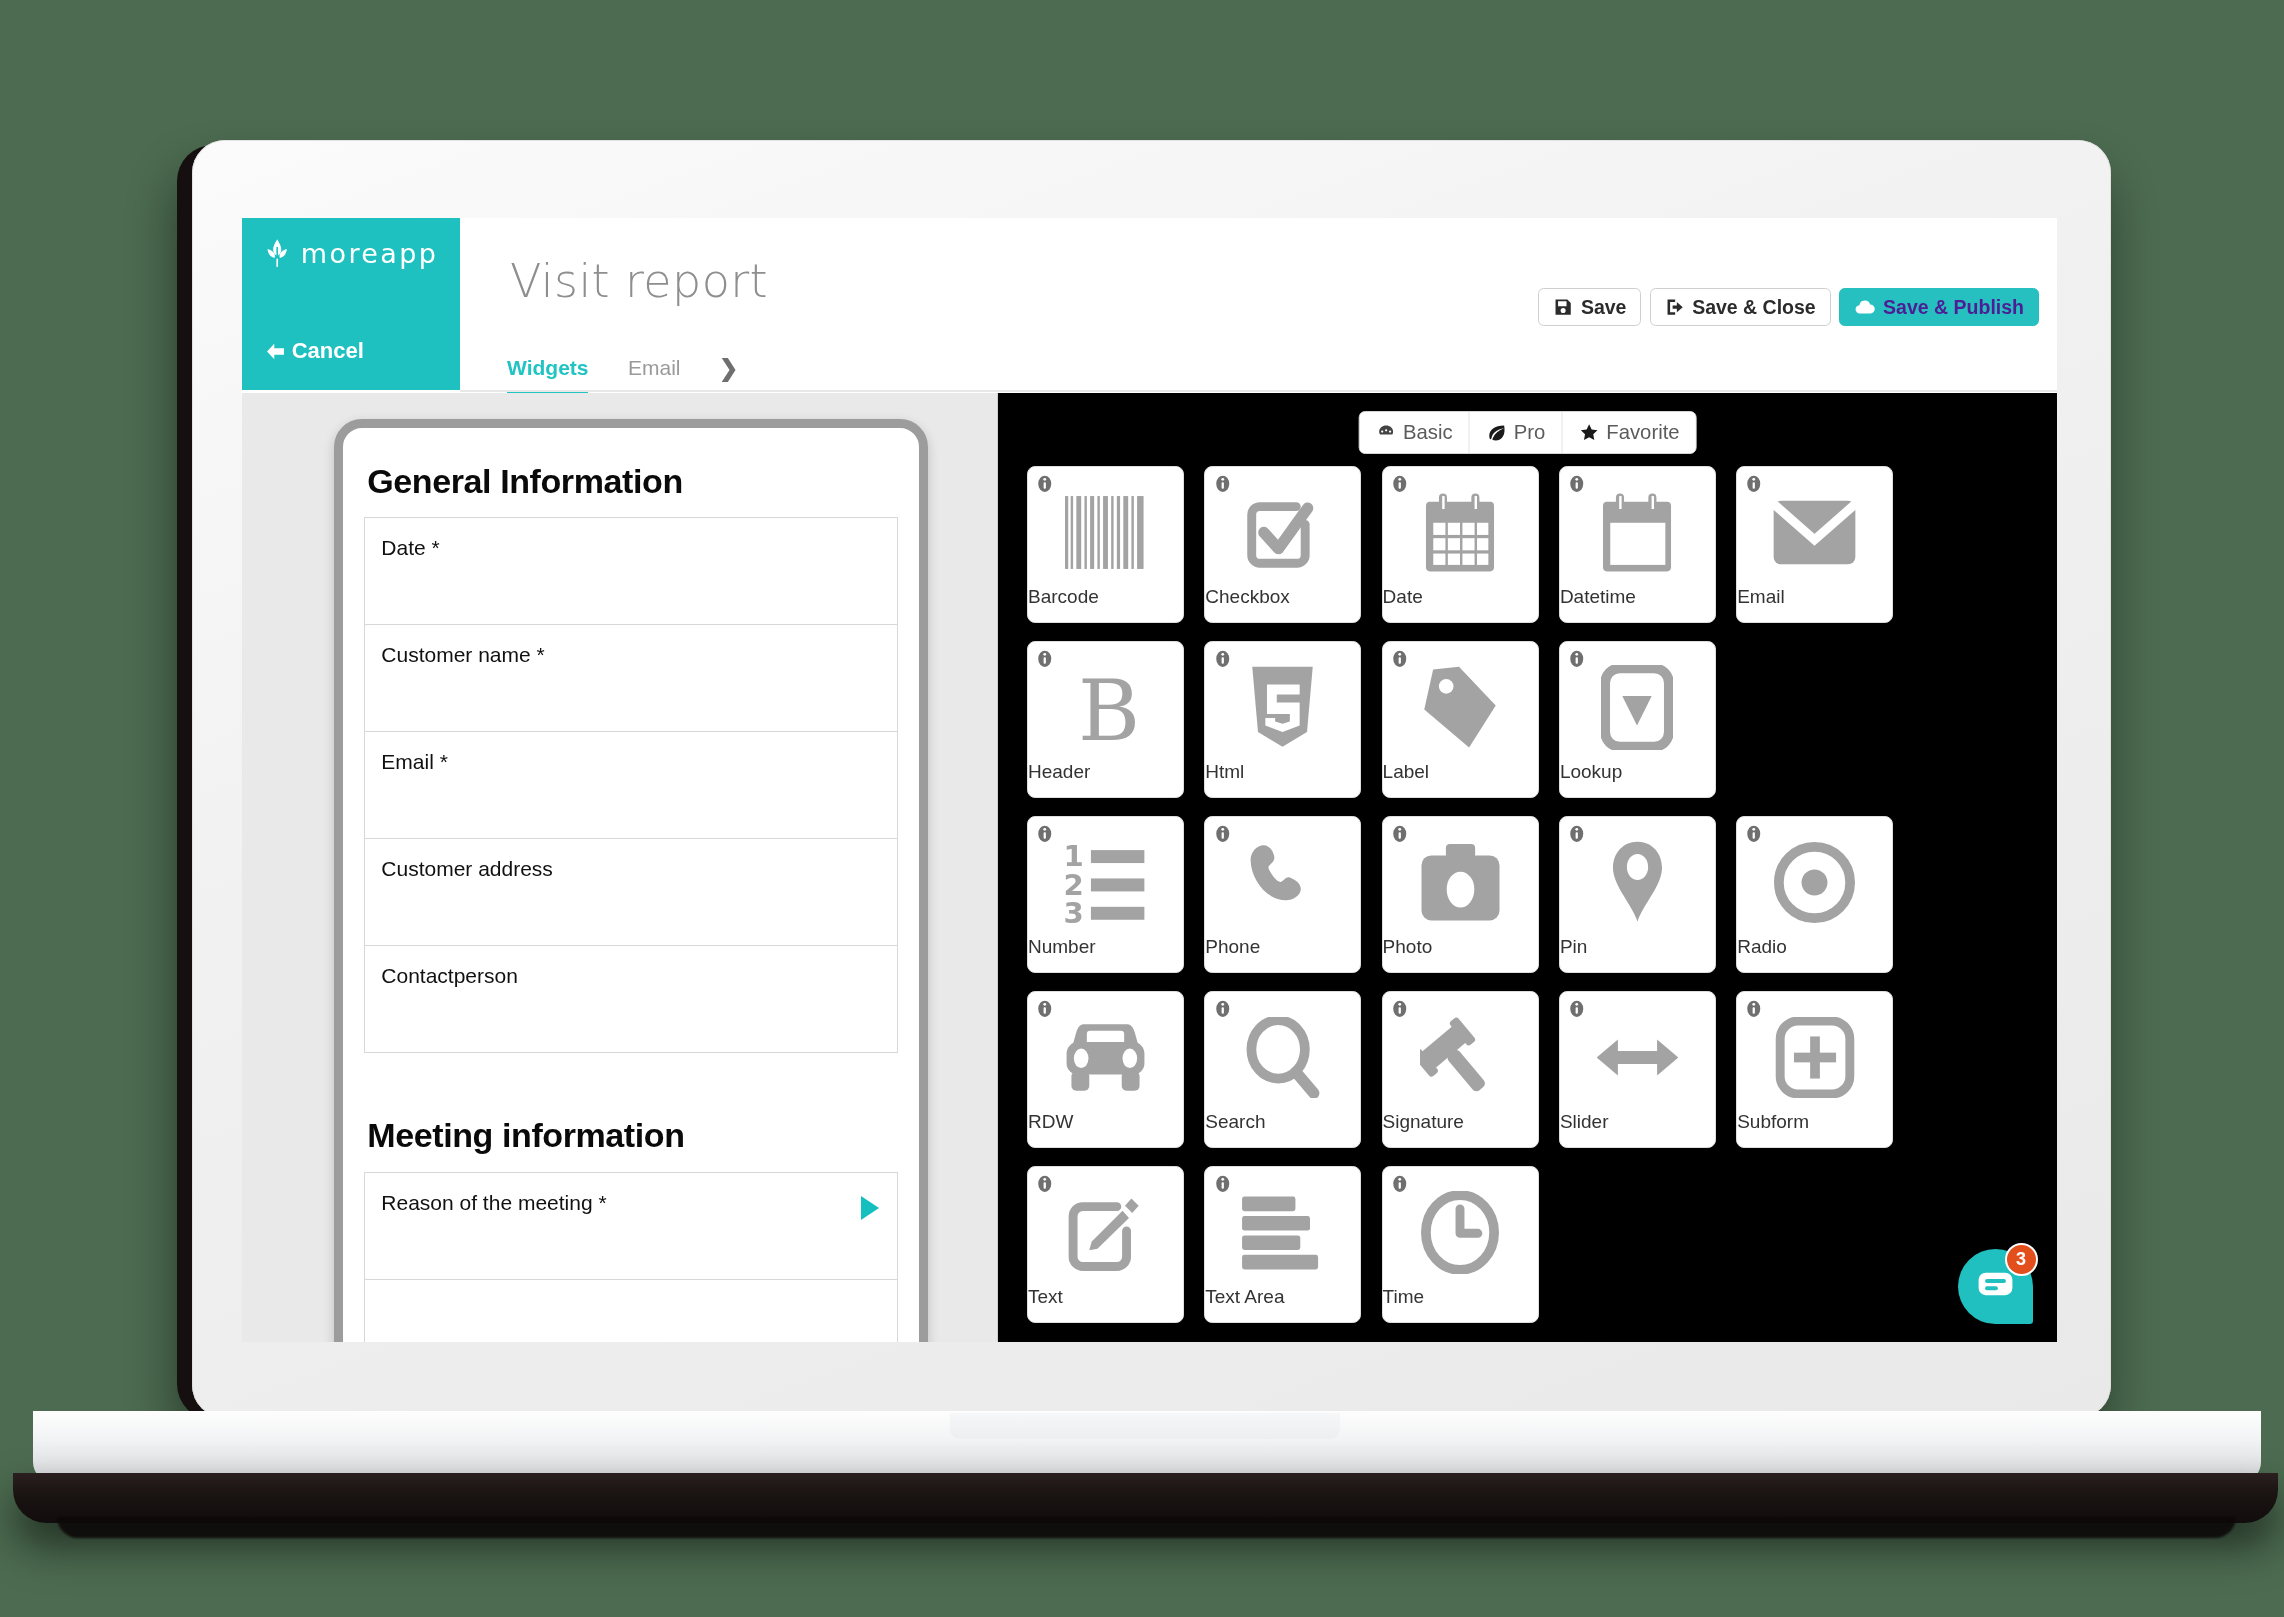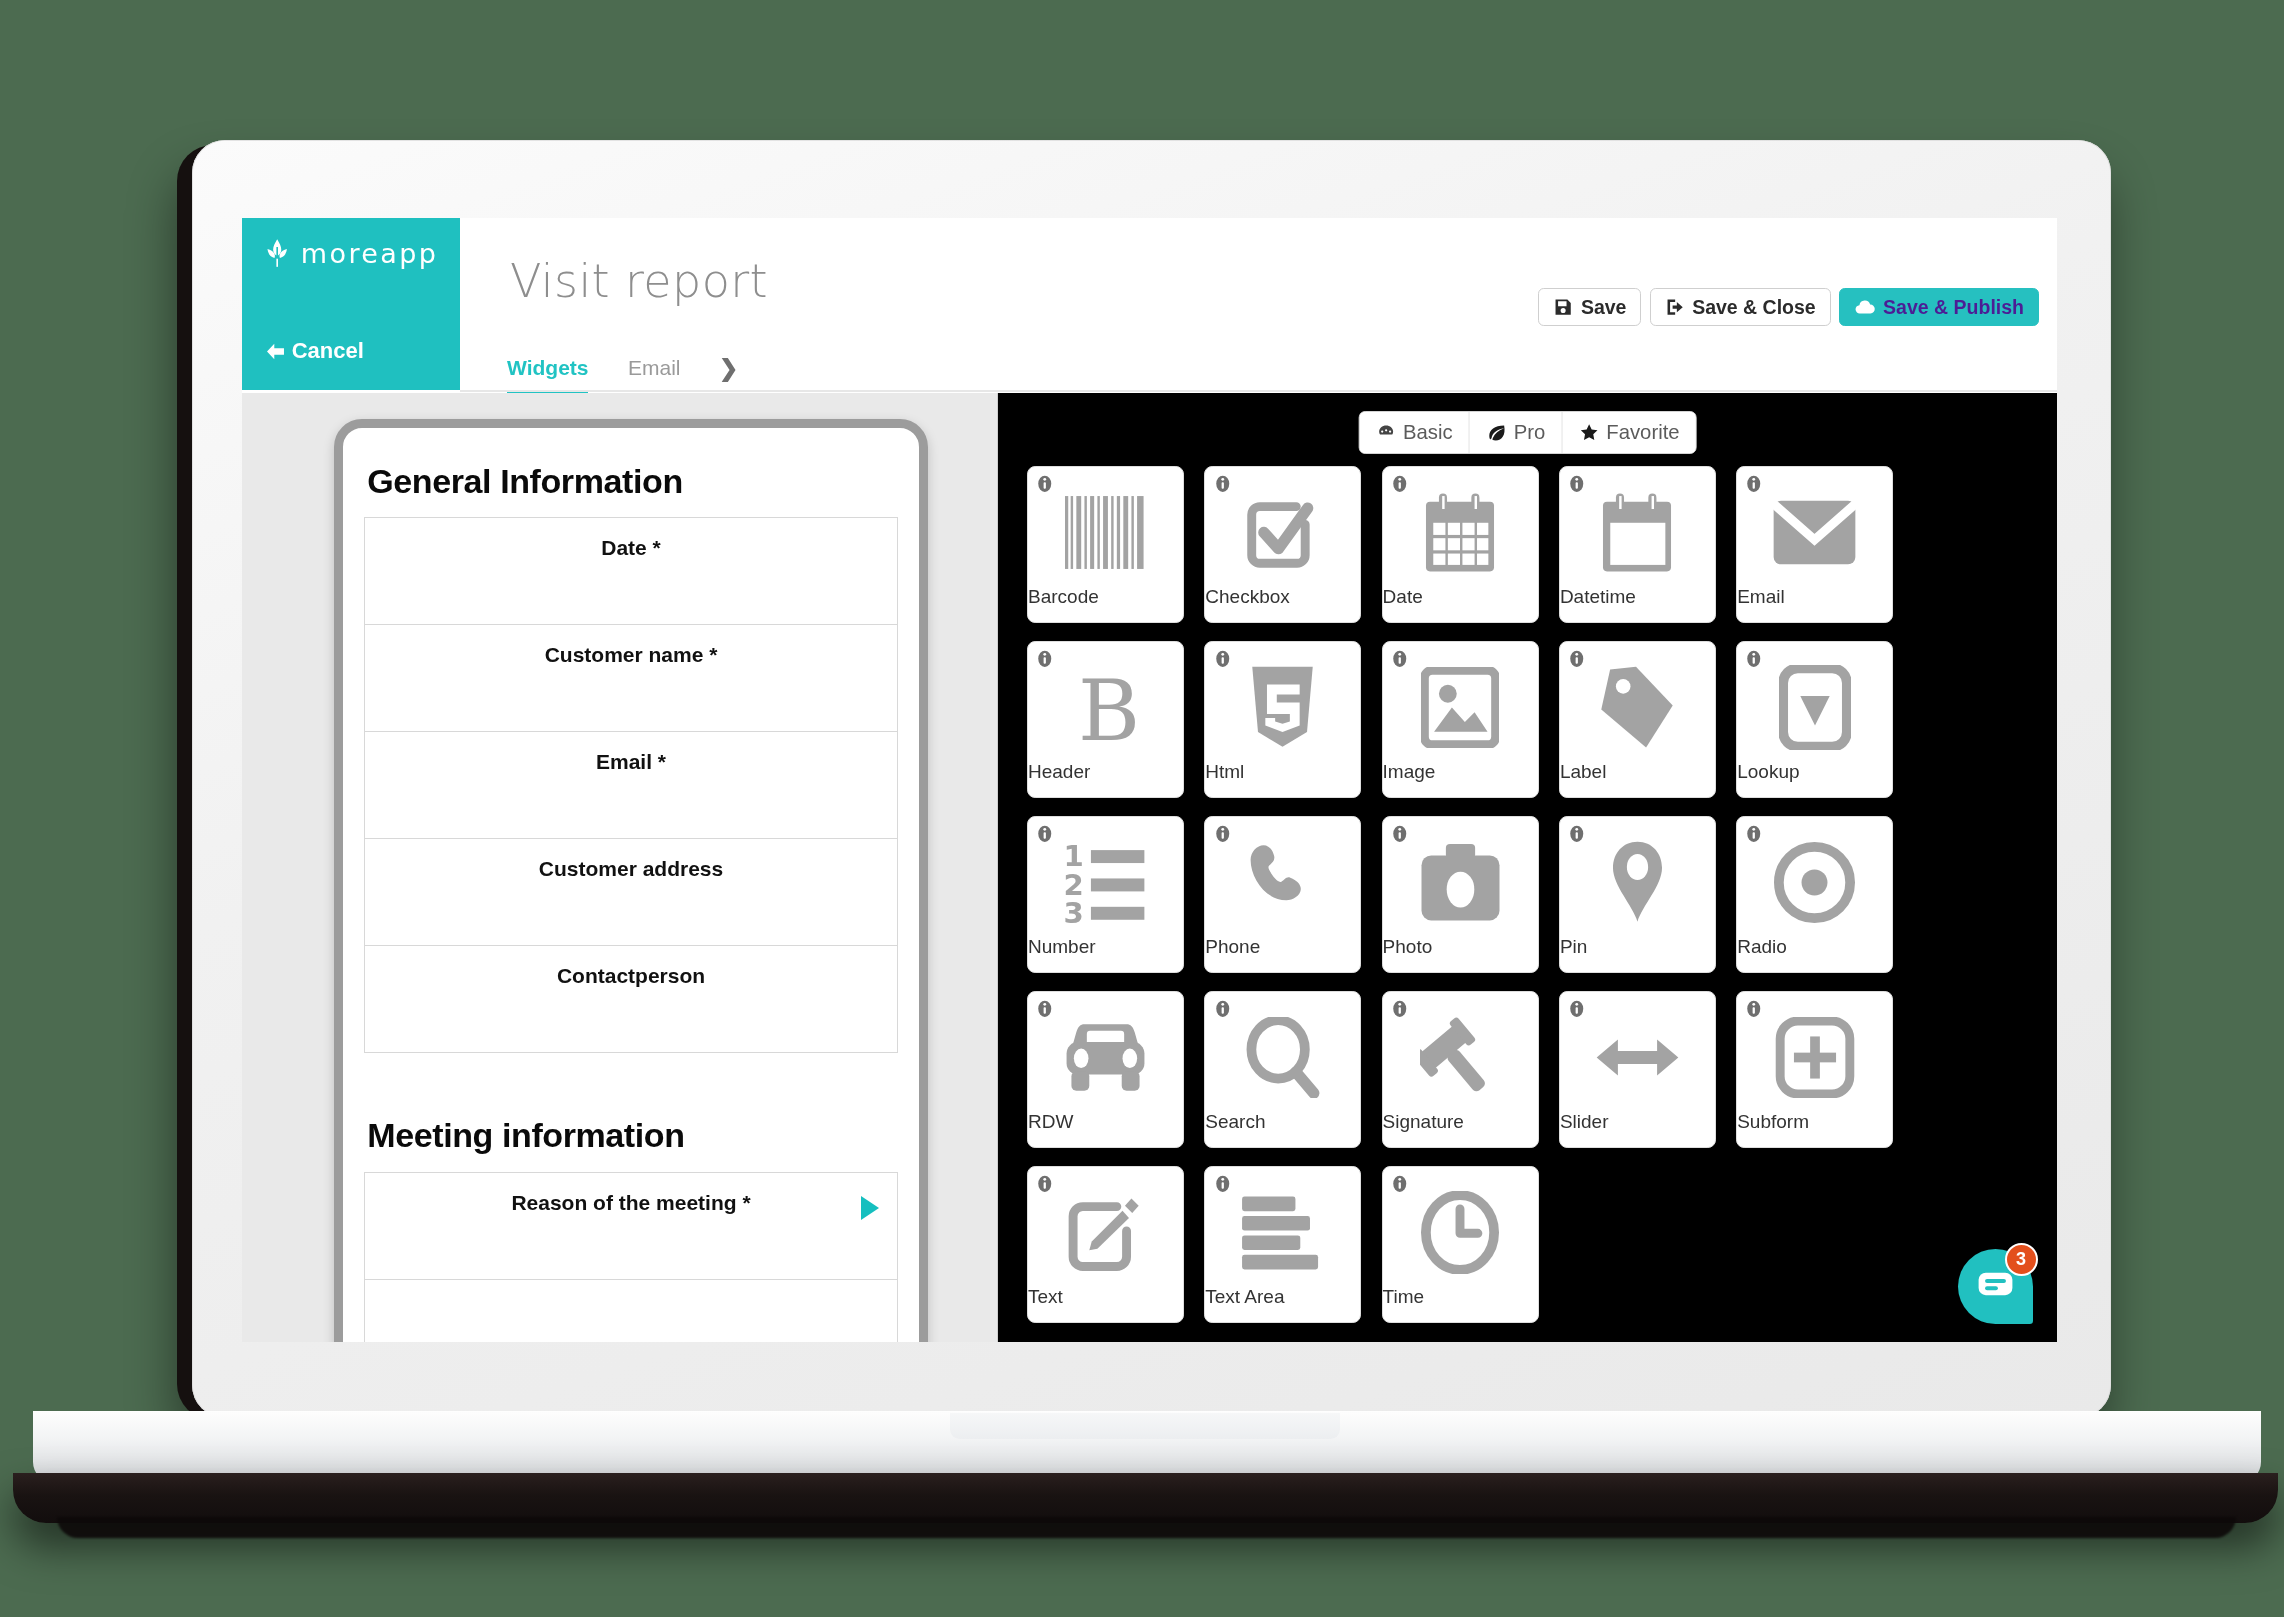--- a/index.html
+++ b/index.html
@@ -126,21 +126,21 @@
   .sec-title{
     font-size:34px;font-weight:700;color:#0a0a0a;
     font-family:"Liberation Sans",sans-serif;
     margin:34px 0 16.3px 3.3px;letter-spacing:-0.4px;
   }
   .field-group{border:0.8px solid #d8d8d8;border-bottom:none;}
   .field{
     border-bottom:0.8px solid #d8d8d8;height:107px;box-sizing:border-box;
     position:relative;padding:18px 16.3px 0 16.3px;
   }
-  .field-label{font-size:21px;color:#111;font-weight:700;text-align:center;}
+  .field-label{font-size:21px;color:#111;font-weight:400;}
   .field-arrow{
     position:absolute;right:18px;top:23px;width:0;height:0;
     border-left:18px solid #15bfbf;border-top:12.2px solid transparent;border-bottom:12.2px solid transparent;
   }
   .gap{height:29px;}
 
   
   .filters{
     position:absolute;left:50%;transform:translateX(-50%);top:18px;
     display:flex;border-radius:6.5px;overflow:hidden;
@@ -491,37 +491,20 @@
               </span>
               <span class="glyph">
                 <svg width="67" height="85" viewBox="0 0 82 104">
                   <path d="M4 2h74l-7 80-30 18-30-18z" fill="#a3a3a3"></path>
                   <path d="M22 24h40v12H34v10h28v28l-21 8-21-8v-9h12v4l9 3 9-3v-9H22z" fill="#fff"></path>
                 </svg>
               </span>
               <div class="wlabel">Html</div>
             </div>
 
-            <div class="wcard">
-              <span class="info">
-                <svg width="19.5" height="19.5" viewBox="0 0 24 24">
-                    <ellipse cx="12" cy="12" rx="8" ry="10" fill="#6f6f6f"></ellipse>
-                    <rect x="10.6" y="10" width="2.8" height="8" rx="1.2" fill="#fff"></rect>
-                    <circle cx="12" cy="6.6" r="1.7" fill="#fff"></circle>
-                  </svg>
-              </span>
-              <span class="glyph">
-                <svg width="78" height="81" viewBox="0 0 96 100">
-                  <rect x="4" y="4" width="88" height="92" rx="10" fill="none" stroke="#a3a3a3" stroke-width="11"></rect>
-                  <circle cx="33" cy="33" r="11" fill="#a3a3a3"></circle>
-                  <path d="M16 80l22-30 16 18 12-12 16 24z" fill="#a3a3a3"></path>
-                </svg>
-              </span>
-              <div class="wlabel">Image</div>
-            </div>
 
             <div class="wcard">
               <span class="info">
                 <svg width="19.5" height="19.5" viewBox="0 0 24 24">
                     <ellipse cx="12" cy="12" rx="8" ry="10" fill="#6f6f6f"></ellipse>
                     <rect x="10.6" y="10" width="2.8" height="8" rx="1.2" fill="#fff"></rect>
                     <circle cx="12" cy="6.6" r="1.7" fill="#fff"></circle>
                   </svg>
               </span>
               <span class="glyph">

